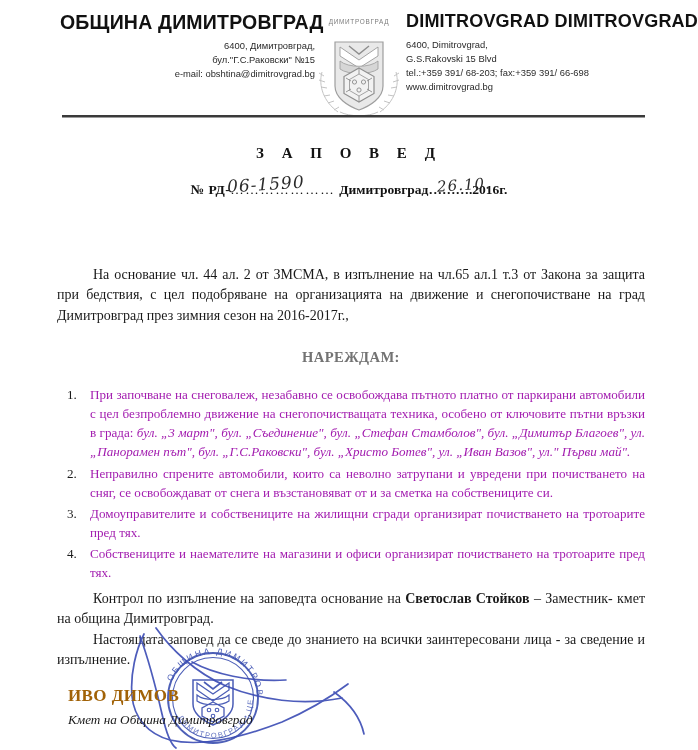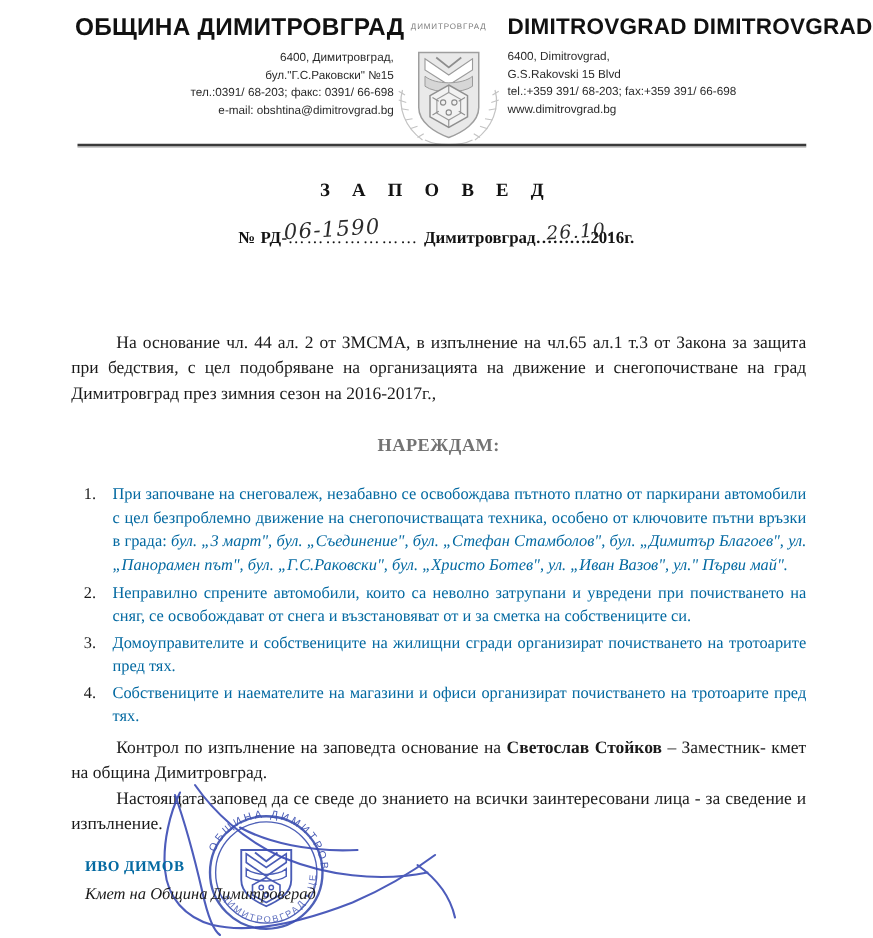--- a/index.html
+++ b/index.html
@@ -180,21 +180,21 @@
     list-style: none;
     counter-reset: ord;
   }
   ol.orders > li {
     counter-increment: ord;
     position: relative;
     text-align: justify;
     font-size: 13.1px;
     line-height: 1.455;
     margin-bottom: 2px;
-    color: #0369a1;
+    color: #a21caf;
   }
   ol.orders > li::before {
     content: counter(ord) ".";
     position: absolute;
     left: -23px;
     top: 0;
     font-size: 13.1px;
     color: #1a1a1a;
   }
   .street { font-style: italic; }
@@ -206,23 +206,23 @@
   
   .sig-block {
     position: absolute;
     left: 68px;
     top: 686px;
     width: 300px;
   }
   .sig-name {
     font-family: "Liberation Serif", "DejaVu Serif", serif;
     font-weight: bold;
-    font-size: 12px;
+    font-size: 17px;
     letter-spacing: 0.4px;
-    color: #0369a1;
+    color: #a16207;
   }
   .sig-role {
     font-style: italic;
     font-size: 13.2px;
     margin-top: 6px;
     color: #1a1a1a;
   }
 
   .stamp {
     position: absolute;
@@ -246,21 +246,20 @@
 
 <div id="page">
 
   <div class="letterhead">
 
     <div class="lh-left">
       <div class="org-name">ОБЩИНА ДИМИТРОВГРАД</div>
       <div class="lh-lines">
         <div>6400, Димитровград,</div>
         <div>бул."Г.С.Раковски" №15</div>
-        <div>тел.:0391/ 68-203; факс: 0391/ 66-698</div>
         <div>e-mail: obshtina@dimitrovgrad.bg</div>
       </div>
     </div>
 
     <div class="lh-right">
       <div class="org-name">DIMITROVGRAD DIMITROVGRAD</div>
       <div class="lh-lines">
         <div>6400, Dimitrovgrad,</div>
         <div>G.S.Rakovski 15 Blvd</div>
         <div>tel.:+359 391/ 68-203; fax:+359 391/ 66-698</div>

